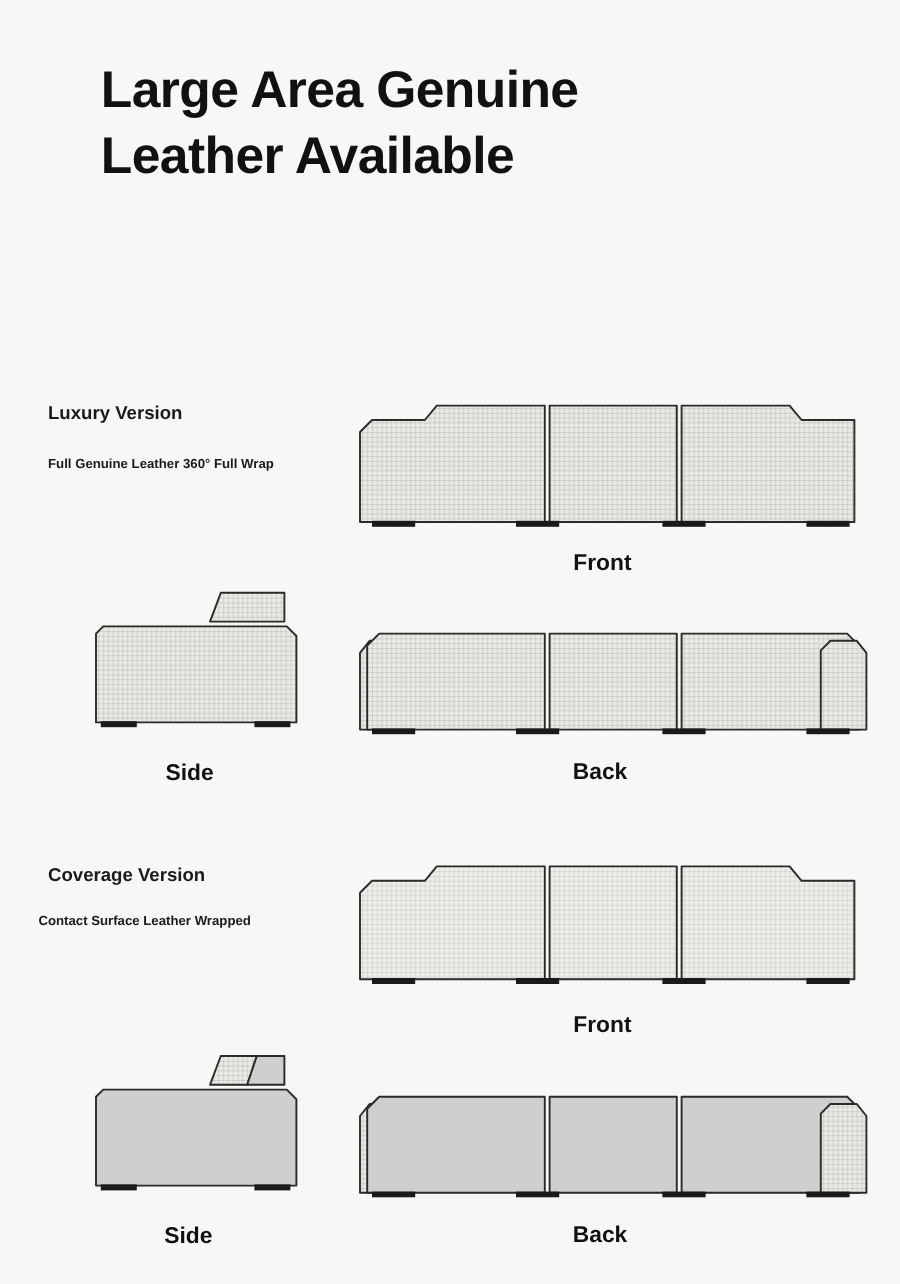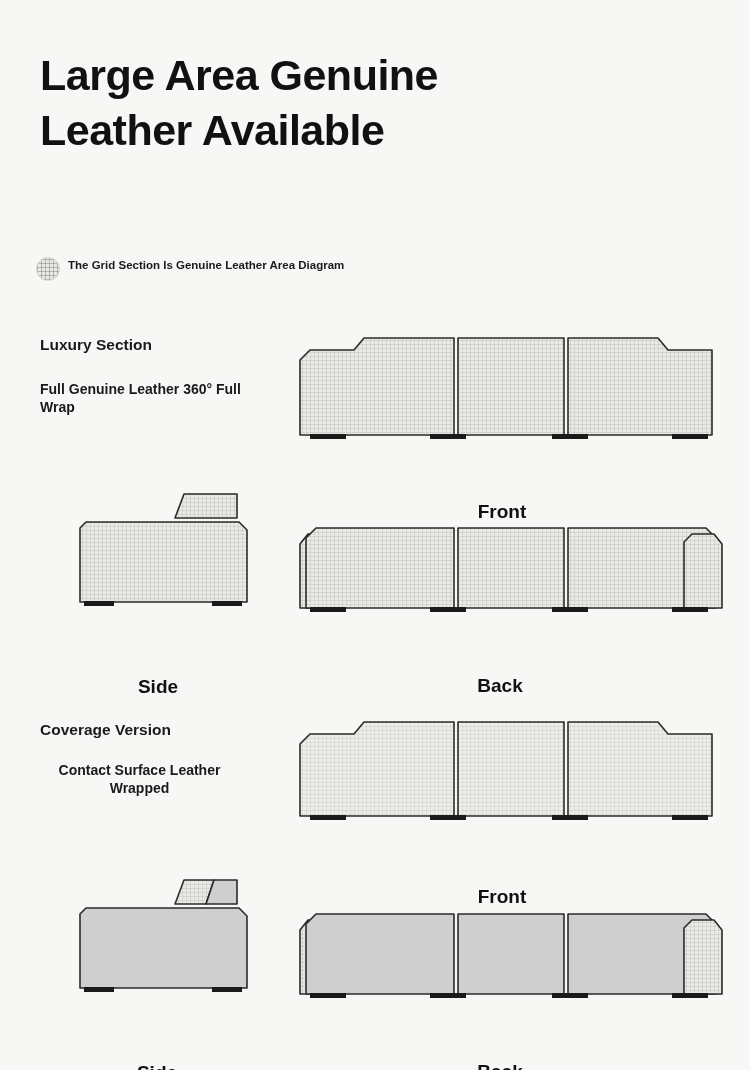--- a/index.html
+++ b/index.html
@@ -27,21 +27,21 @@
     position: absolute;
     left: 40px;
     top: 48px;
     width: 640px;
     font-size: 43px;
     line-height: 1.27;
     font-weight: 800;
     letter-spacing: -0.5px;
     color: #111;
   }
-  .headline .line { display: block; white-space: nowrap; }
+  .headline .line { display: block; white-space: nowrap; margin-left: 44px; }
 
   
   .legend {
     position: absolute;
     left: 36px;
     top: 256px;
     display: flex;
     align-items: flex-start;
     gap: 8px;
     width: 330px;
@@ -68,72 +68,67 @@
 
   
   .sec-title {
     position: absolute;
     font-size: 15.5px;
     font-weight: 700;
     color: #1a1a1a;
   }
   .sec-sub {
     position: absolute;
-    font-size: 14px;
+    font-size: 11px;
     font-weight: 700;
     line-height: 1.25;
     color: #1a1a1a;
     width: 215px;
   }
 
   
   .caption {
     position: absolute;
     font-size: 19px;
     font-weight: 700;
     color: #111;
     text-align: right;
     white-space: nowrap;
     transform: translateX(-50%);
-    margin-top: 42px;
   }
 
   
   .fig { position: absolute; }
   .fig svg { display: block; }
 </style>
 </head>
 <body>
 
 <div class="page">
 
   <div class="headline">
     <span class="line">Large Area Genuine</span>
     <span class="line">Leather Available</span>
   </div>
 
-  <div class="legend">
-    <div class="legend-swatch"></div>
-    <div class="legend-text">The Grid Section Is Genuine Leather Area Diagram</div>
-  </div>
 
   <svg width="0" height="0" style="position:absolute">
     <defs>
       <pattern id="grid" width="4" height="4" patternUnits="userSpaceOnUse">
         <rect width="4" height="4" fill="#e9e9e5"></rect>
         <path d="M4 0 L0 0 0 4" fill="none" stroke="#a9a9a0" stroke-width="0.6"></path>
       </pattern>
       <pattern id="gridLight" width="4" height="4" patternUnits="userSpaceOnUse">
         <rect width="4" height="4" fill="#ededea"></rect>
         <path d="M4 0 L0 0 0 4" fill="none" stroke="#b5b5ac" stroke-width="0.55"></path>
       </pattern>
     </defs>
   </svg>
 
-  <div class="sec-title" style="left:40px; top:336px;">Luxury Section</div>
+  <div class="sec-title" style="left:40px; top:336px;">Luxury Version</div>
   <div class="sec-sub" style="left:40px; top:381px;">Full Genuine Leather 360° Full Wrap</div>
 
   <div class="fig" style="left:294px; top:320px;">
     <svg width="430" height="120" viewBox="0 0 430 120">
 
       <path d="M6 115 L6 40 L16 30 L60 30 L70 18 L160 18 L160 115 Z" fill="url(#grid)" stroke="#2b2b2b" stroke-width="1.6" stroke-linejoin="round"></path>
 
       <path d="M164 115 L164 18 L270 18 L270 115 Z" fill="url(#grid)" stroke="#2b2b2b" stroke-width="1.6" stroke-linejoin="round"></path>
 
       <path d="M274 115 L274 18 L364 18 L374 30 L418 30 L418 115 Z" fill="url(#grid)" stroke="#2b2b2b" stroke-width="1.6" stroke-linejoin="round"></path>
@@ -174,21 +169,21 @@
 
       <rect x="16" y="107" width="36" height="5" fill="#1a1a1a"></rect>
       <rect x="136" y="107" width="36" height="5" fill="#1a1a1a"></rect>
       <rect x="258" y="107" width="36" height="5" fill="#1a1a1a"></rect>
       <rect x="378" y="107" width="36" height="5" fill="#1a1a1a"></rect>
     </svg>
   </div>
   <div class="caption" style="left:500px; top:633px;">Back</div>
 
   <div class="sec-title" style="left:40px; top:721px;">Coverage Version</div>
-  <div class="sec-sub" style="left:32px; top:762px;text-align:center;">Contact Surface Leather Wrapped</div>
+  <div class="sec-sub" style="left:32px; top:762px;">Contact Surface Leather Wrapped</div>
 
   <div class="fig" style="left:294px; top:706px;">
     <svg width="430" height="115" viewBox="0 0 430 115">
       <path d="M6 110 L6 38 L16 28 L60 28 L70 16 L160 16 L160 110 Z" fill="url(#gridLight)" stroke="#2b2b2b" stroke-width="1.6" stroke-linejoin="round"></path>
       <path d="M164 110 L164 16 L270 16 L270 110 Z" fill="url(#gridLight)" stroke="#2b2b2b" stroke-width="1.6" stroke-linejoin="round"></path>
       <path d="M274 110 L274 16 L364 16 L374 28 L418 28 L418 110 Z" fill="url(#gridLight)" stroke="#2b2b2b" stroke-width="1.6" stroke-linejoin="round"></path>
       <rect x="16" y="109" width="36" height="5" fill="#1a1a1a"></rect>
       <rect x="136" y="109" width="36" height="5" fill="#1a1a1a"></rect>
       <rect x="258" y="109" width="36" height="5" fill="#1a1a1a"></rect>
       <rect x="378" y="109" width="36" height="5" fill="#1a1a1a"></rect>

